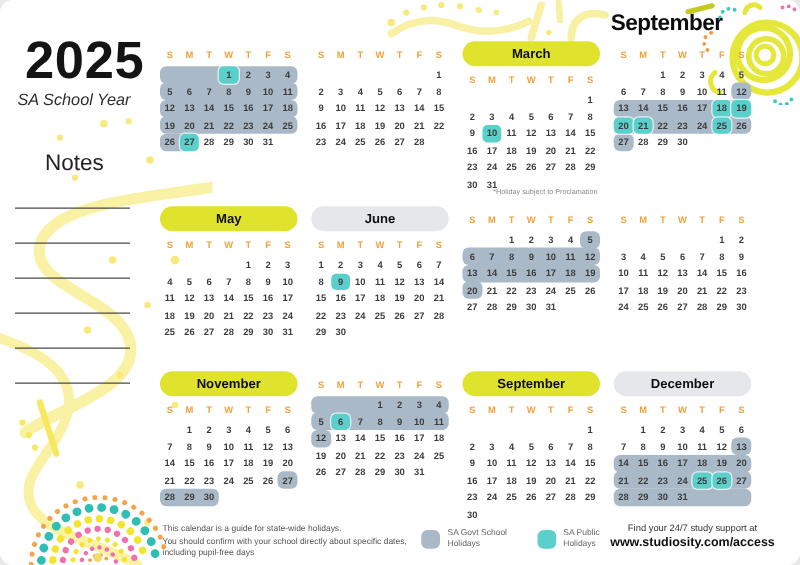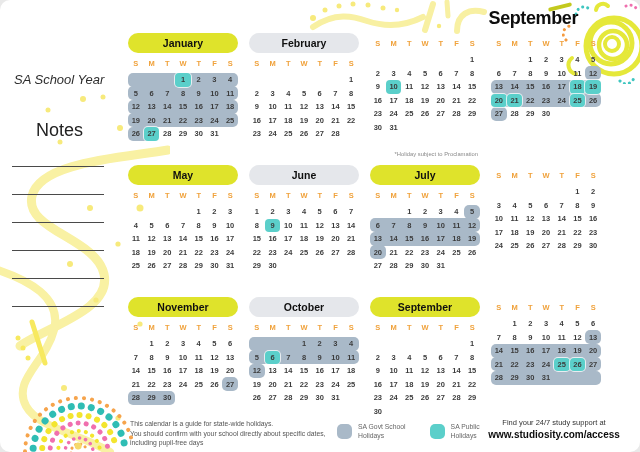--- a/index.html
+++ b/index.html
@@ -115,34 +115,34 @@
       <circle cx="61" cy="106" r="3.5" fill="#f5d96b"></circle>
     </g>
   </svg>
 
   <div class="content">
     <div class="logo">
       <span>September</span>
       <span class="logo-slash"></span>
     </div>
 
+    <div class="year">2025</div>
     <div class="subtitle">SA School Year</div>
     <div class="notes">Notes</div>
     <div class="nlines">
       <div class="nline"></div>
       <div class="nline"></div>
       <div class="nline"></div>
       <div class="nline"></div>
       <div class="nline"></div>
       <div class="nline"></div>
     </div>
 
     <div id="months">
         <div class="month">
-          <div class="mhead lime">January</div>
           <div class="wkrow">
             <span class="wk">S</span>
             <span class="wk">M</span>
             <span class="wk">T</span>
             <span class="wk">W</span>
             <span class="wk">T</span>
             <span class="wk">F</span>
             <span class="wk">S</span>
           </div>
           <div class="dgrid">
@@ -178,21 +178,20 @@
             <span class="dcell" style="top: 40.5px; left: 85.7143%;">25</span>
             <span class="dcell" style="top: 54px; left: 0%;">26</span>
             <span class="dcell pub" style="top: 54px; left: 14.2857%;">27</span>
             <span class="dcell" style="top: 54px; left: 28.5714%;">28</span>
             <span class="dcell" style="top: 54px; left: 42.8571%;">29</span>
             <span class="dcell" style="top: 54px; left: 57.1429%;">30</span>
             <span class="dcell" style="top: 54px; left: 71.4286%;">31</span>
           </div>
         </div>
         <div class="month">
-          <div class="mhead gray">February</div>
           <div class="wkrow">
             <span class="wk">S</span>
             <span class="wk">M</span>
             <span class="wk">T</span>
             <span class="wk">W</span>
             <span class="wk">T</span>
             <span class="wk">F</span>
             <span class="wk">S</span>
           </div>
           <div class="dgrid">
@@ -220,20 +219,21 @@
             <span class="dcell" style="top: 40.5px; left: 85.7143%;">22</span>
             <span class="dcell" style="top: 54px; left: 0%;">23</span>
             <span class="dcell" style="top: 54px; left: 14.2857%;">24</span>
             <span class="dcell" style="top: 54px; left: 28.5714%;">25</span>
             <span class="dcell" style="top: 54px; left: 42.8571%;">26</span>
             <span class="dcell" style="top: 54px; left: 57.1429%;">27</span>
             <span class="dcell" style="top: 54px; left: 71.4286%;">28</span>
           </div>
         </div>
         <div class="month">
+          <div class="mhead lime">March</div>
           <div class="wkrow">
             <span class="wk">S</span>
             <span class="wk">M</span>
             <span class="wk">T</span>
             <span class="wk">W</span>
             <span class="wk">T</span>
             <span class="wk">F</span>
             <span class="wk">S</span>
           </div>
           <div class="dgrid">
@@ -400,21 +400,20 @@
             <span class="dcell" style="top: 40.5px; left: 28.5714%;">24</span>
             <span class="dcell" style="top: 40.5px; left: 42.8571%;">25</span>
             <span class="dcell" style="top: 40.5px; left: 57.1429%;">26</span>
             <span class="dcell" style="top: 40.5px; left: 71.4286%;">27</span>
             <span class="dcell" style="top: 40.5px; left: 85.7143%;">28</span>
             <span class="dcell" style="top: 54px; left: 0%;">29</span>
             <span class="dcell" style="top: 54px; left: 14.2857%;">30</span>
           </div>
         </div>
         <div class="month">
-          <div class="mhead lime">July</div>
           <div class="wkrow">
             <span class="wk">S</span>
             <span class="wk">M</span>
             <span class="wk">T</span>
             <span class="wk">W</span>
             <span class="wk">T</span>
             <span class="wk">F</span>
             <span class="wk">S</span>
           </div>
           <div class="dgrid">
@@ -538,21 +537,20 @@
             <span class="dcell" style="top: 40.5px; left: 42.8571%;">24</span>
             <span class="dcell" style="top: 40.5px; left: 57.1429%;">25</span>
             <span class="dcell" style="top: 40.5px; left: 71.4286%;">26</span>
             <span class="dcell" style="top: 40.5px; left: 85.7143%;">27</span>
             <span class="dcell" style="top: 54px; left: 0%;">28</span>
             <span class="dcell" style="top: 54px; left: 14.2857%;">29</span>
             <span class="dcell" style="top: 54px; left: 28.5714%;">30</span>
           </div>
         </div>
         <div class="month">
-          <div class="mhead gray">October</div>
           <div class="wkrow">
             <span class="wk">S</span>
             <span class="wk">M</span>
             <span class="wk">T</span>
             <span class="wk">W</span>
             <span class="wk">T</span>
             <span class="wk">F</span>
             <span class="wk">S</span>
           </div>
           <div class="dgrid">
@@ -630,20 +628,21 @@
             <span class="dcell" style="top: 54px; left: 14.2857%;">24</span>
             <span class="dcell" style="top: 54px; left: 28.5714%;">25</span>
             <span class="dcell" style="top: 54px; left: 42.8571%;">26</span>
             <span class="dcell" style="top: 54px; left: 57.1429%;">27</span>
             <span class="dcell" style="top: 54px; left: 71.4286%;">28</span>
             <span class="dcell" style="top: 54px; left: 85.7143%;">29</span>
             <span class="dcell" style="top: 67.5px; left: 0%;">30</span>
           </div>
         </div>
         <div class="month">
+          <div class="mhead gray">December</div>
           <div class="wkrow">
             <span class="wk">S</span>
             <span class="wk">M</span>
             <span class="wk">T</span>
             <span class="wk">W</span>
             <span class="wk">T</span>
             <span class="wk">F</span>
             <span class="wk">S</span>
           </div>
           <div class="dgrid">

